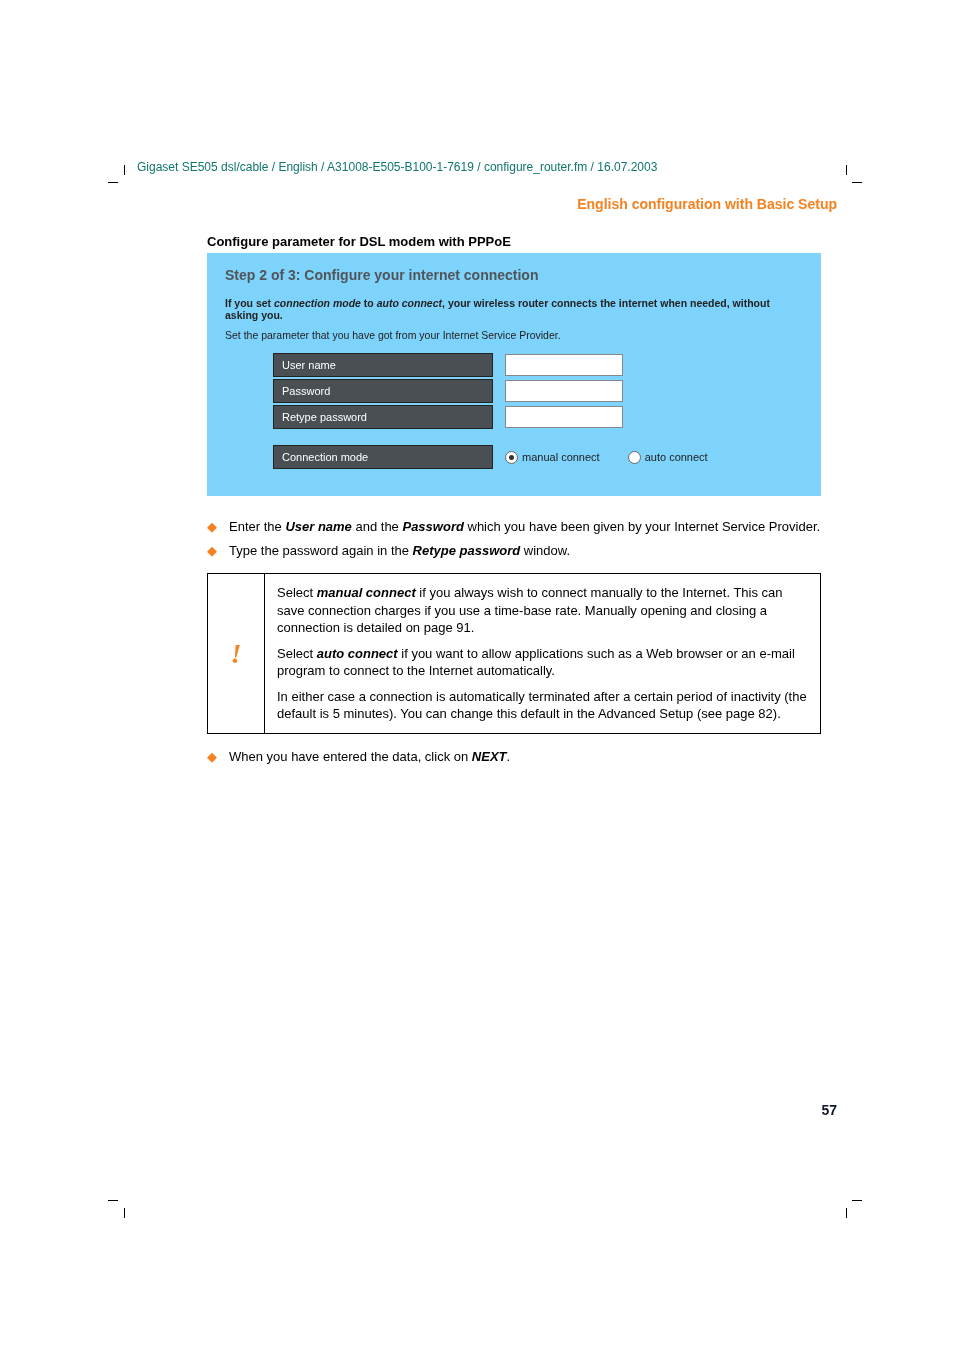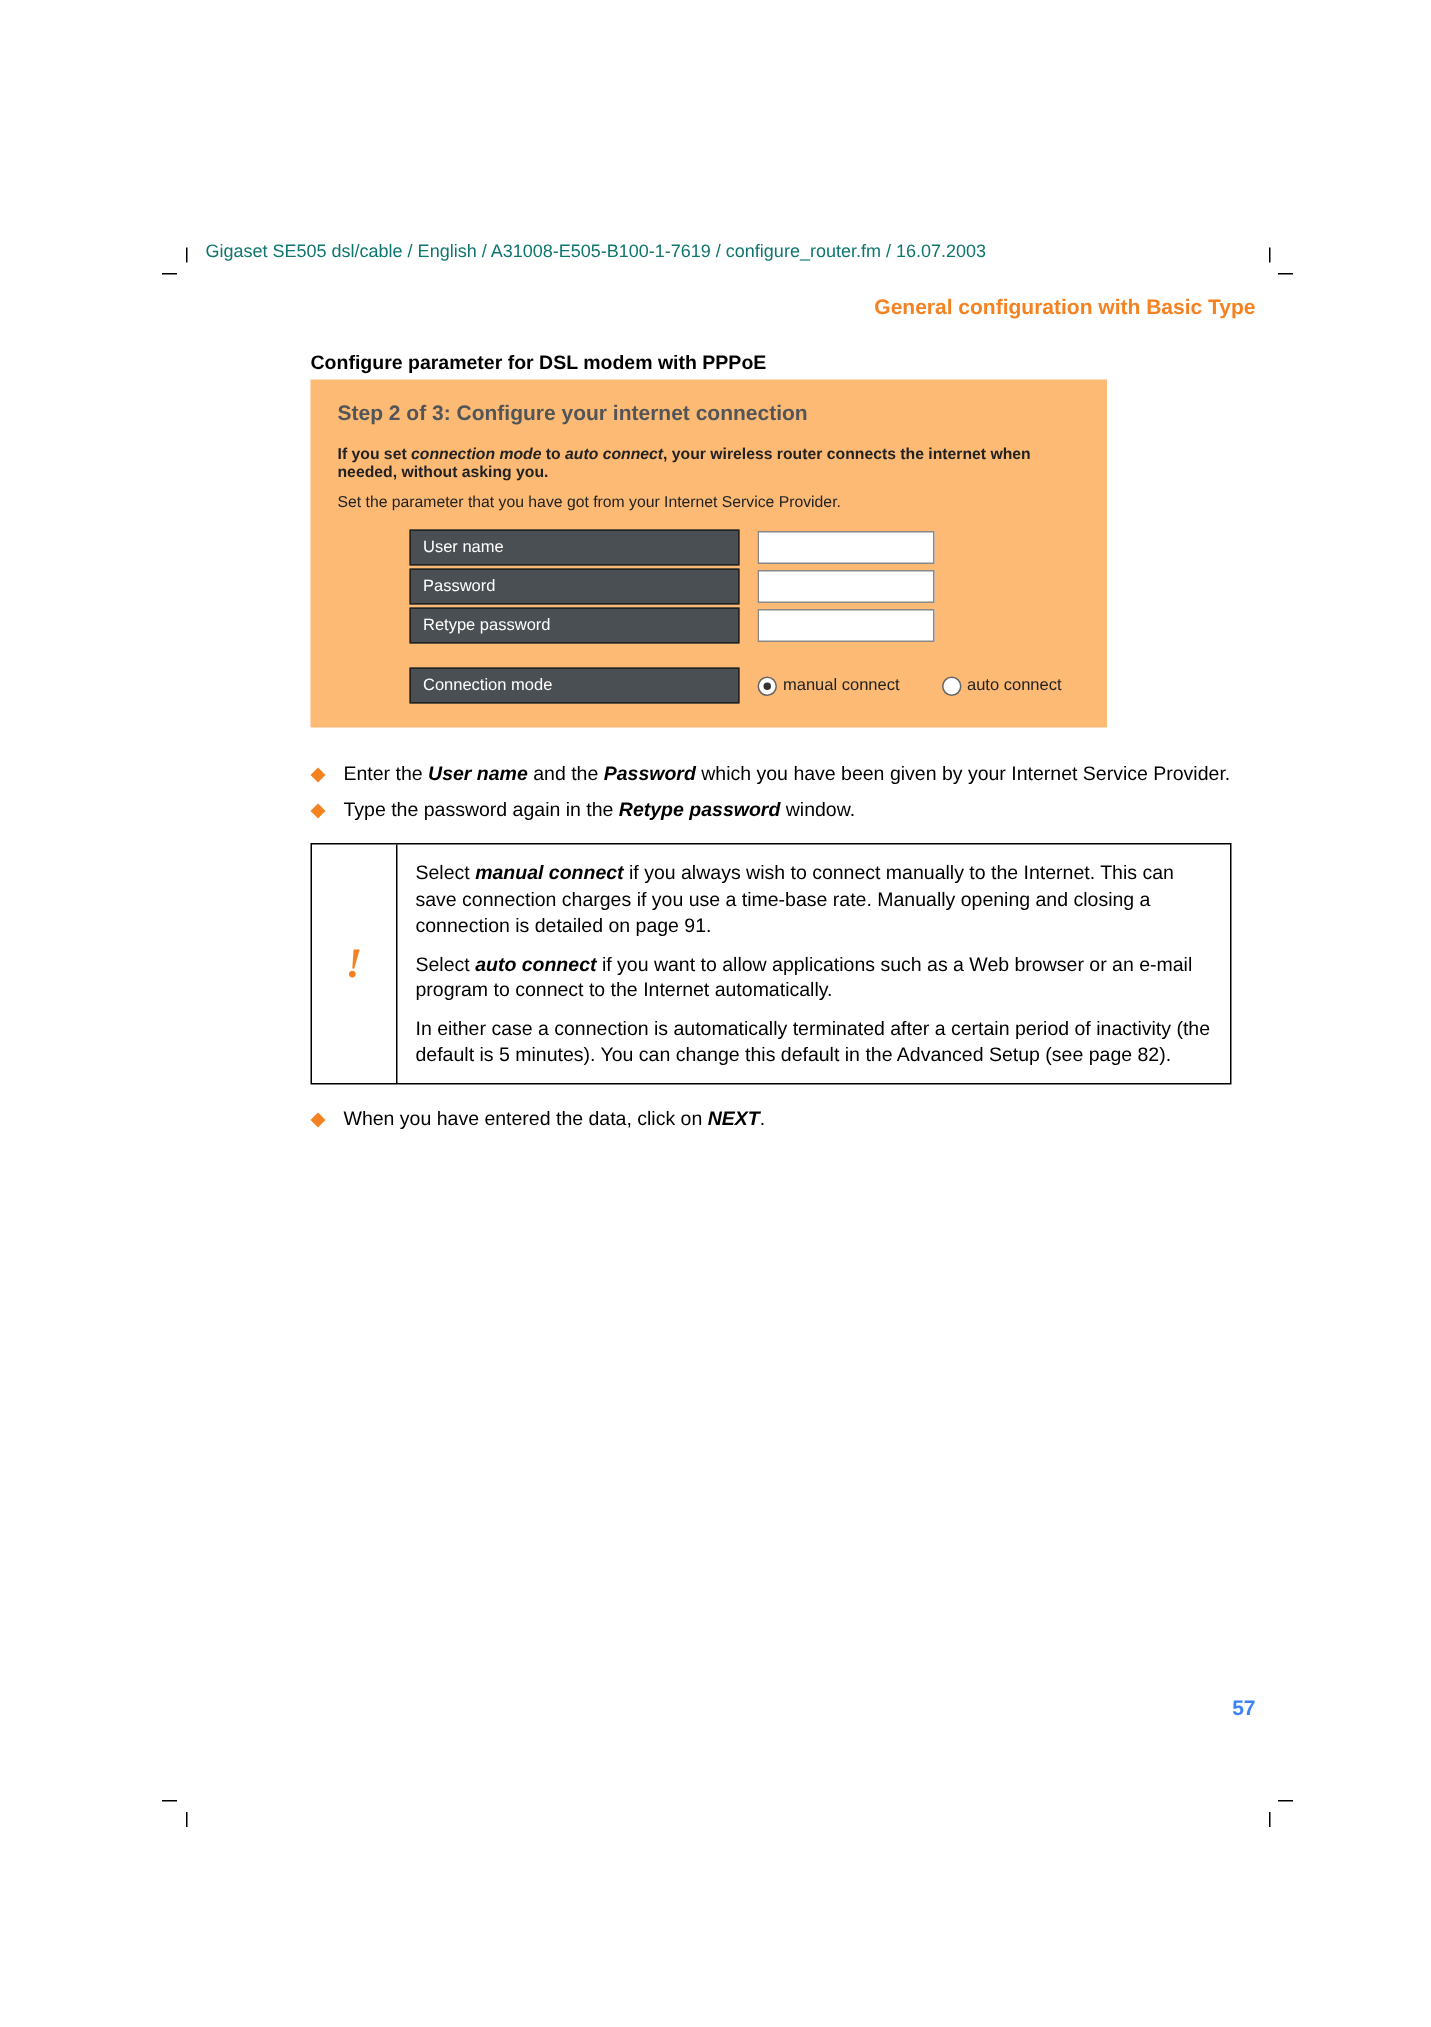--- a/index.html
+++ b/index.html
@@ -48,23 +48,23 @@
     margin-bottom: 4px;
   }
   .sub-text {
     margin-left: 70px;
     font-size: 13px;
     margin-bottom: 20px;
   }
   .link-green { color: #009966; }
   .screenshot {
     margin-left: 70px;
-    width: 531px;
-    background: #fdba74;
-    padding: 14px 18px 14px 18px;
+    width: 614px;
+    background: #7dd3fc;
+    padding: 14px 18px 25px 18px;
     box-sizing: border-box;
     font-family: Arial, Helvetica, sans-serif;
   }
   .shot-title {
     font-size: 14px;
     font-weight: bold;
     color: #525558;
     margin-bottom: 14px;
   }
   .shot-line {
@@ -180,43 +180,43 @@
     font-size: 13px;
     line-height: 1.35;
   }
   .note-content p { margin: 0 0 8px 0; }
   .note-content p:last-child { margin-bottom: 0; }
   .note-content b { font-weight: bold; font-style: italic; }
 
   .page-number {
     position: absolute;
     right: 0;
-    top: 970px;
-    color: #3b82f6;
+    top: 942px;
+    color: #0f172a;
     font-weight: bold;
     font-size: 14px;
   }
 </style>
 </head>
 <body>
 
 <div class="crop-mark crop-top-left-v"></div>
 <div class="crop-mark crop-top-left-h"></div>
 <div class="crop-mark crop-top-right-v"></div>
 <div class="crop-mark crop-top-right-h"></div>
 <div class="crop-mark crop-bot-left-v"></div>
 <div class="crop-mark crop-bot-left-h"></div>
 <div class="crop-mark crop-bot-right-v"></div>
 <div class="crop-mark crop-bot-right-h"></div>
 
 <div class="page">
 
   <div class="header-path">Gigaset SE505 dsl/cable / English / A31008-E505-B100-1-7619 / configure_router.fm / 16.07.2003</div>
 
-  <div class="section-title">General configuration with Basic Type</div>
+  <div class="section-title">English configuration with Basic Setup</div>
 
   <div class="sub-heading">Configure parameter for DSL modem with PPPoE</div>
 
   <div class="screenshot">
     <div class="shot-title">Step 2 of 3: Configure your internet connection</div>
     <div class="shot-line">
       <strong>
         <span>If you set </span><em>connection mode</em><span> to </span><em>auto connect</em><span>, your wireless router connects the internet when needed, without asking you.</span>
       </strong>
     </div>

